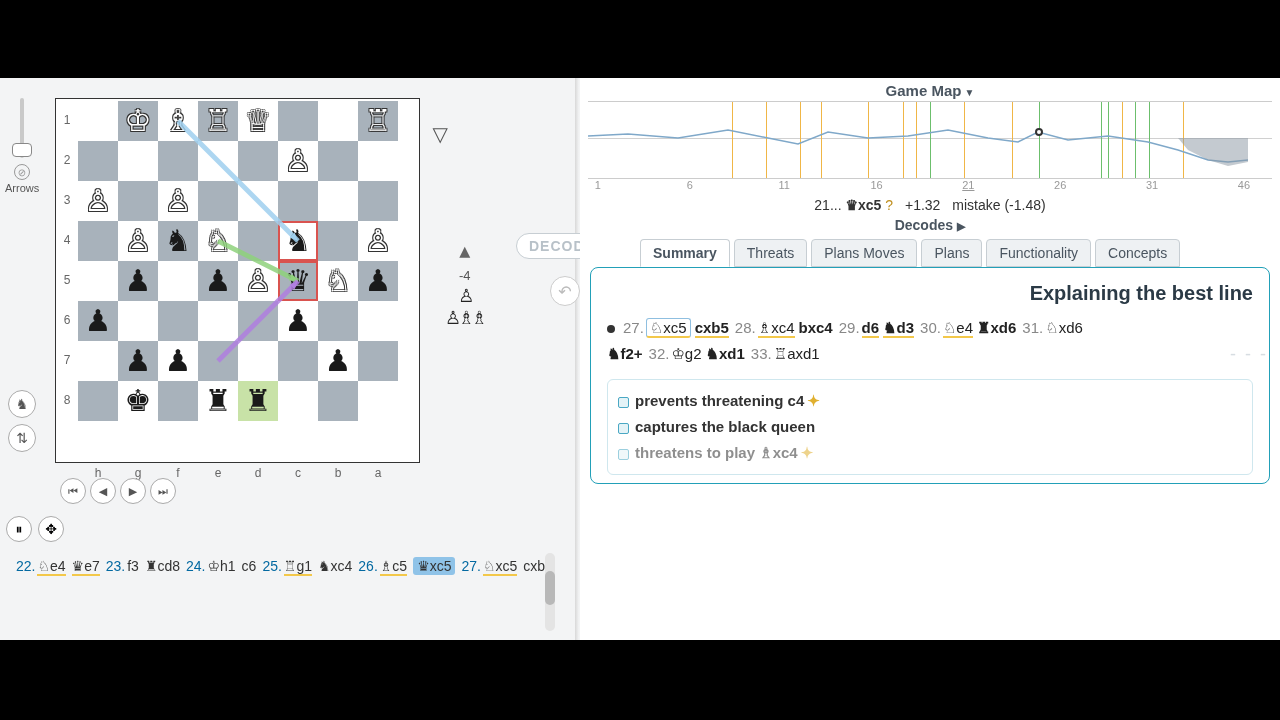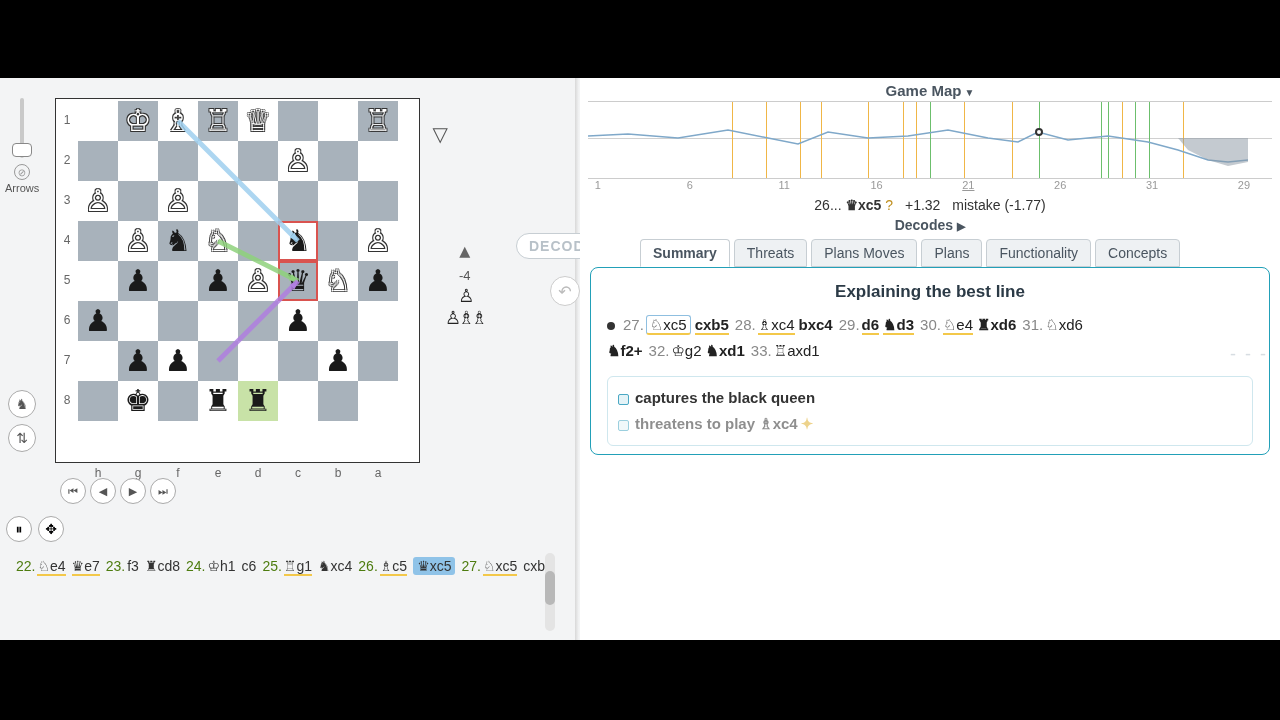--- a/index.html
+++ b/index.html
@@ -30,21 +30,21 @@
   .nav button{width:26px;height:26px;border:1px solid #aaa;border-radius:50%;background:#fff;font-size:11px;color:#555;cursor:pointer}
   .tools{position:absolute;left:6px;top:438px;display:flex;gap:6px}
   .tools span{width:26px;height:26px;border:1px solid #aaa;border-radius:50%;display:flex;align-items:center;justify-content:center;background:#fff;font-size:14px}
   
   .cap{position:absolute;left:445px;top:160px;text-align:center;color:#555;font-size:24px}
   .cap .score{font-size:13px;margin-bottom:2px}
   .cap .row{font-size:18px;letter-spacing:-3px}
   .cap .cursor{font-size:22px;margin-bottom:4px;color:#666}
   
   .moves{position:absolute;left:10px;top:472px;right:30px;height:85px;font-size:14px;color:#333;line-height:24px;padding:4px 6px;overflow:hidden}
-  .moves .n{color:#4d7c0f;margin-right:2px}
+  .moves .n{color:#0369a1;margin-right:2px}
   .moves .m{margin-right:6px;white-space:nowrap}
   .moves .u{border-bottom:2px solid #f3c84a}
   .moves .cur{background:#8fc3e8;border-radius:3px;padding:1px 4px}
   .moves-scroll{position:absolute;right:20px;top:475px;width:10px;height:78px;background:#e4e4e4;border-radius:5px}
   .moves-scroll .th{position:absolute;top:18px;width:10px;height:34px;background:#b8b8b8;border-radius:5px}
   
   .vdiv{position:absolute;left:575px;top:0;width:4px;height:100%;background:linear-gradient(90deg,#d8d8d8,#f3f4f5)}
   
   .decode-badge{position:absolute;left:516px;top:155px;padding:4px 12px;border:1px solid #c7ced3;border-radius:16px;background:#fff;font-weight:700;color:#b8c1c8;font-size:14px;letter-spacing:1px}
   .undo{position:absolute;left:550px;top:198px;width:30px;height:30px;border:1px solid #ccc;border-radius:50%;background:#fff;color:#bbb;display:flex;align-items:center;justify-content:center;font-size:16px}
@@ -65,21 +65,21 @@
   .cur-move .e{margin:0 8px}
   .cur-move .q{color:#c09020}
   .dec-title{text-align:center;font-size:14px;color:#4a5560;font-weight:600}
   .tabs{display:flex;gap:4px;margin:6px 0 0 60px}
   .tab{padding:5px 12px;border:1px solid #c7ced3;border-radius:4px 4px 0 0;font-size:14px;color:#4a5560;background:#eef1f3;cursor:pointer}
   .tab.on{background:#fff;border-bottom-color:#fff;font-weight:700}
   .sum-line{padding:14px 18px 10px;font-size:15px;color:#333}
   .sum-line .pc-inl{font-weight:700}
   .dashn{position:absolute;right:12px;top:266px;color:#d7dde2;font-size:18px;letter-spacing:2px}
   .panel{margin:0 10px;border:1px solid #22a0b8;border-radius:8px;padding:14px 16px 8px}
-  .panel h3{text-align:center;font-size:17px;color:#2b3a46;font-weight:700;margin-bottom:10px}
+  .panel h3{text-align:right;font-size:20px;color:#2b3a46;font-weight:700;margin-bottom:10px}
   .bestline{font-size:15px;color:#222;line-height:26px}
   .bestline .dot{display:inline-block;width:8px;height:8px;border-radius:50%;background:#333;margin-right:6px;vertical-align:middle}
   .bestline .n{color:#888;margin:0 2px}
   .bestline .mv{margin-right:4px}
   .bestline .box{border:1px solid #8fbfe0;border-radius:3px;padding:0 3px}
   .bestline .u{border-bottom:2px solid #f3c84a}
   .bestline .b{font-weight:700}
   .why{margin-top:12px;border:1px solid #cfe7ee;border-radius:6px;padding:8px 10px;font-size:15px;color:#333;line-height:26px}
   .why .lead{margin-bottom:4px}
   .bullet-sq{display:inline-block;width:11px;height:11px;border:1px solid #4aa8c4;background:#e4f3f7;border-radius:2px;margin-right:6px;vertical-align:middle}
@@ -280,43 +280,44 @@
         <div class="marker" style="left: 447.44px; top: 26px;"></div>
       </div>
     <div class="ticks" id="ticks">
         <span style="left: 1%;">1</span>
         <span style="left: 14.4286%;">6</span>
         <span style="left: 27.8571%;">11</span>
         <span style="left: 41.2857%;">16</span>
         <span style="left: 54.7143%; text-decoration: underline;">21</span>
         <span style="left: 68.1429%;">26</span>
         <span style="left: 81.5714%; text-align: right;">31</span>
-        <span style="left: 95%;">29</span>
+        <span style="left: 95%;">46</span>
       </div>
     <div class="cur-move">
-      <span>26...</span>
+      <span>21...</span>
       <span class="pcf">♛xc5</span>
       <span class="q">?</span>
       <span class="e">+1.32</span>
-      <span>mistake (-1.77)</span>
+      <span>mistake (-1.48)</span>
     </div>
     <div class="dec-title"><span>Decodes</span> <span style="font-size:11px">▶</span></div>
     <div class="tabs" id="tabs">
         <div class="tab on">Summary</div>
         <div class="tab">Threats</div>
         <div class="tab">Plans Moves</div>
         <div class="tab">Plans</div>
         <div class="tab">Functionality</div>
         <div class="tab">Concepts</div>
       </div>
 
     <div class="dashn">- - -</div>
 
     <div class="panel">
       <h3>Explaining the best line</h3>
       <div class="bestline" id="bestline"><span class="dot"></span><span class="n">27.</span><span class="mv box u">♘xc5</span><span class="mv u b">cxb5</span><span class="n">28.</span><span class="mv u">♗xc4</span><span class="mv b">bxc4</span><span class="n">29.</span><span class="mv u b">d6</span><span class="mv u b">♞d3</span><span class="n">30.</span><span class="mv u">♘e4</span><span class="mv b">♜xd6</span><span class="n">31.</span><span class="mv">♘xd6</span><br><span class="mv b">♞f2+</span><span class="n">32.</span><span class="mv">♔g2</span><span class="mv b">♞xd1</span><span class="n">33.</span><span class="mv">♖axd1</span></div>
       <div class="why" id="why">
+          <div><span class="bullet-sq"></span><b>prevents threatening c4</b><span class="plus">✦</span></div>
           <div><span class="bullet-sq"></span><b>captures the black queen</b></div>
           <div style="opacity: 0.55;"><span class="bullet-sq"></span><b>threatens to play ♗xc4</b><span class="plus">✦</span></div>
         </div>
     </div>
   </div>
 </div>
 
 </body></html>

